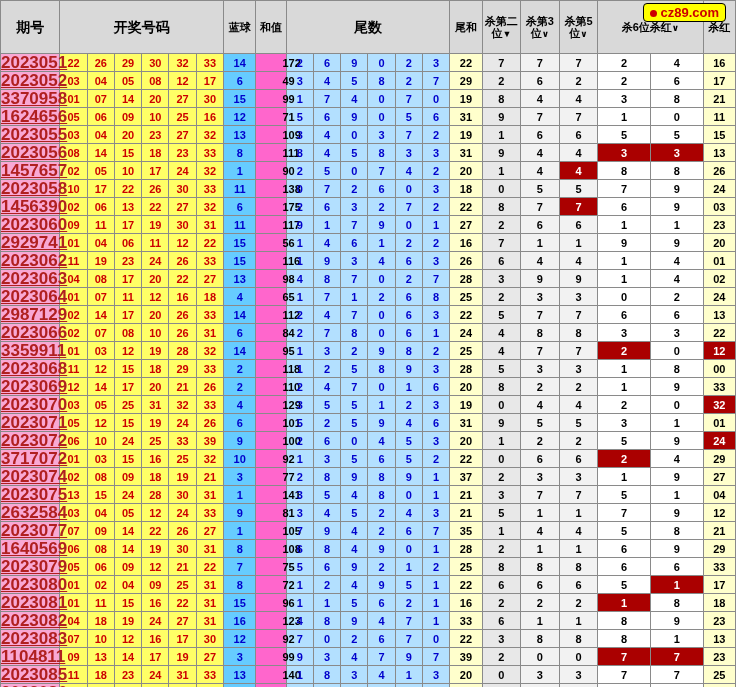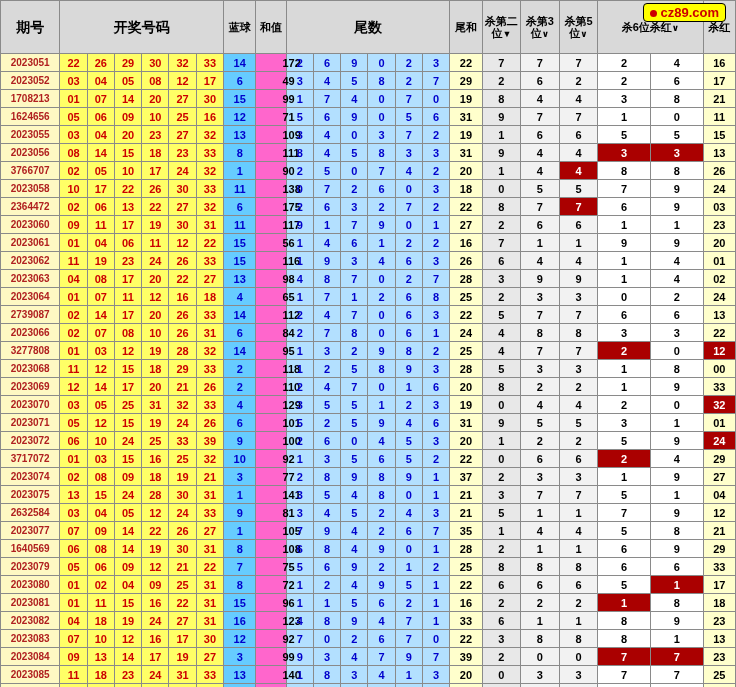--- a/index.html
+++ b/index.html
@@ -2,21 +2,21 @@
 <html><head>
 <meta charset="utf-8">
 <style>
   html,body{margin:0;padding:0;background:#fff;}
   body{font-family:"Liberation Sans","DejaVu Sans",sans-serif;}
   #page{width:736px;height:687px;position:relative;overflow:hidden;background:#fff;}
   table{border-collapse:collapse;table-layout:fixed;width:736px;}
   td,th{border:1px solid #8a8a8a;text-align:center;vertical-align:middle;font-size:11px;padding:0;line-height:14px;height:17px;font-weight:bold;}
   thead th{background:#d9d9d9;color:#000;font-size:14px;height:52px;font-weight:bold;margin-left:36px;}
   .hdr-small{font-size:11px;line-height:12px;}
-  .issue{background:#fef9c3;color:#b02020;font-size:10px;}
+  .issue{background:#f9a8d4;color:#b02020;font-size:17px;text-decoration:underline;}
   .ball{background:#ffff66;color:#cc0000;}
   .blue{background:#66ccff;color:#0000cc;}
   .sumval{background:#ff66cc;color:#000;padding-left:26px;}
   .tail{background:#b3e0ff;color:#0000cc;}
   .tailsum{background:#ffffcc;color:#000;}
   .kill{background:#e8e8e8;color:#000;}
   .killred{background:#aa0000;color:#fff;}
   .killlight{background:#f2f2f2;color:#000;}
   .white{background:#ffffff;color:#000;}
   .last{background:#ffffcc;color:#000;}
@@ -93,21 +93,21 @@
           <td class="tail">7</td>
           <td class="tailsum">29</td>
           <td class="kill">2</td>
           <td class="killlight">6</td>
           <td class="killlight">2</td>
           <td class="white">2</td>
           <td class="white">6</td>
           <td class="last">17</td>
         </tr>
         <tr>
-          <td class="issue">1708213</td>
+          <td class="issue">3370958</td>
           <td class="ball">01</td>
           <td class="ball">07</td>
           <td class="ball">14</td>
           <td class="ball">20</td>
           <td class="ball">27</td>
           <td class="ball">30</td>
           <td class="blue">15</td>
           <td class="sumval">99</td>
           <td class="tail">1</td>
           <td class="tail">7</td>
@@ -189,21 +189,21 @@
           <td class="tail">3</td>
           <td class="tailsum">31</td>
           <td class="kill">9</td>
           <td class="killlight">4</td>
           <td class="killlight">4</td>
           <td class="killred">3</td>
           <td class="killred">3</td>
           <td class="last">13</td>
         </tr>
         <tr>
-          <td class="issue">3766707</td>
+          <td class="issue">1457657</td>
           <td class="ball">02</td>
           <td class="ball">05</td>
           <td class="ball">10</td>
           <td class="ball">17</td>
           <td class="ball">24</td>
           <td class="ball">32</td>
           <td class="blue">1</td>
           <td class="sumval">90</td>
           <td class="tail">2</td>
           <td class="tail">5</td>
@@ -237,21 +237,21 @@
           <td class="tail">3</td>
           <td class="tailsum">18</td>
           <td class="kill">0</td>
           <td class="killlight">5</td>
           <td class="killlight">5</td>
           <td class="white">7</td>
           <td class="white">9</td>
           <td class="last">24</td>
         </tr>
         <tr>
-          <td class="issue">2364472</td>
+          <td class="issue">1456390</td>
           <td class="ball">02</td>
           <td class="ball">06</td>
           <td class="ball">13</td>
           <td class="ball">22</td>
           <td class="ball">27</td>
           <td class="ball">32</td>
           <td class="blue">6</td>
           <td class="sumval">175</td>
           <td class="tail">2</td>
           <td class="tail">6</td>
@@ -285,21 +285,21 @@
           <td class="tail">1</td>
           <td class="tailsum">27</td>
           <td class="kill">2</td>
           <td class="killlight">6</td>
           <td class="killlight">6</td>
           <td class="white">1</td>
           <td class="white">1</td>
           <td class="last">23</td>
         </tr>
         <tr>
-          <td class="issue">2023061</td>
+          <td class="issue">2929741</td>
           <td class="ball">01</td>
           <td class="ball">04</td>
           <td class="ball">06</td>
           <td class="ball">11</td>
           <td class="ball">12</td>
           <td class="ball">22</td>
           <td class="blue">15</td>
           <td class="sumval">56</td>
           <td class="tail">1</td>
           <td class="tail">4</td>
@@ -381,21 +381,21 @@
           <td class="tail">8</td>
           <td class="tailsum">25</td>
           <td class="kill">2</td>
           <td class="killlight">3</td>
           <td class="killlight">3</td>
           <td class="white">0</td>
           <td class="white">2</td>
           <td class="last">24</td>
         </tr>
         <tr>
-          <td class="issue">2739087</td>
+          <td class="issue">2987129</td>
           <td class="ball">02</td>
           <td class="ball">14</td>
           <td class="ball">17</td>
           <td class="ball">20</td>
           <td class="ball">26</td>
           <td class="ball">33</td>
           <td class="blue">14</td>
           <td class="sumval">112</td>
           <td class="tail">2</td>
           <td class="tail">4</td>
@@ -429,21 +429,21 @@
           <td class="tail">1</td>
           <td class="tailsum">24</td>
           <td class="kill">4</td>
           <td class="killlight">8</td>
           <td class="killlight">8</td>
           <td class="white">3</td>
           <td class="white">3</td>
           <td class="last">22</td>
         </tr>
         <tr>
-          <td class="issue">3277808</td>
+          <td class="issue">3359911</td>
           <td class="ball">01</td>
           <td class="ball">03</td>
           <td class="ball">12</td>
           <td class="ball">19</td>
           <td class="ball">28</td>
           <td class="ball">32</td>
           <td class="blue">14</td>
           <td class="sumval">95</td>
           <td class="tail">1</td>
           <td class="tail">3</td>
@@ -837,21 +837,21 @@
           <td class="tail">0</td>
           <td class="tailsum">22</td>
           <td class="kill">3</td>
           <td class="killlight">8</td>
           <td class="killlight">8</td>
           <td class="white">8</td>
           <td class="white">1</td>
           <td class="last">13</td>
         </tr>
         <tr>
-          <td class="issue">2023084</td>
+          <td class="issue">1104811</td>
           <td class="ball">09</td>
           <td class="ball">13</td>
           <td class="ball">14</td>
           <td class="ball">17</td>
           <td class="ball">19</td>
           <td class="ball">27</td>
           <td class="blue">3</td>
           <td class="sumval">99</td>
           <td class="tail">9</td>
           <td class="tail">3</td>

